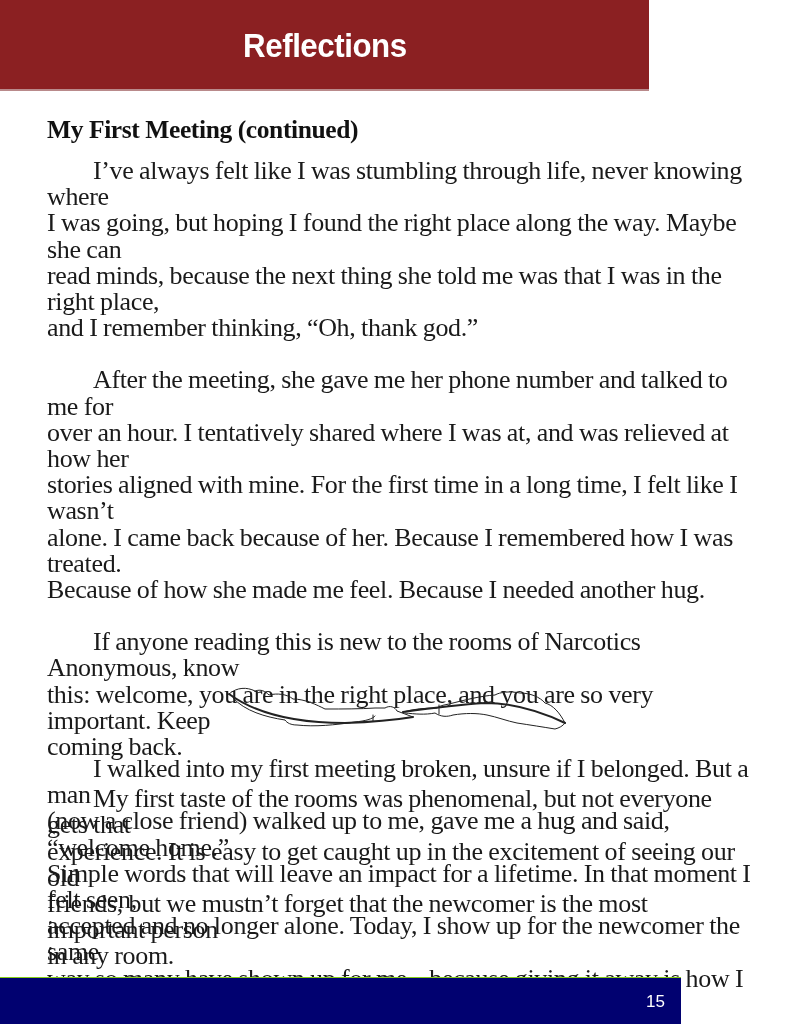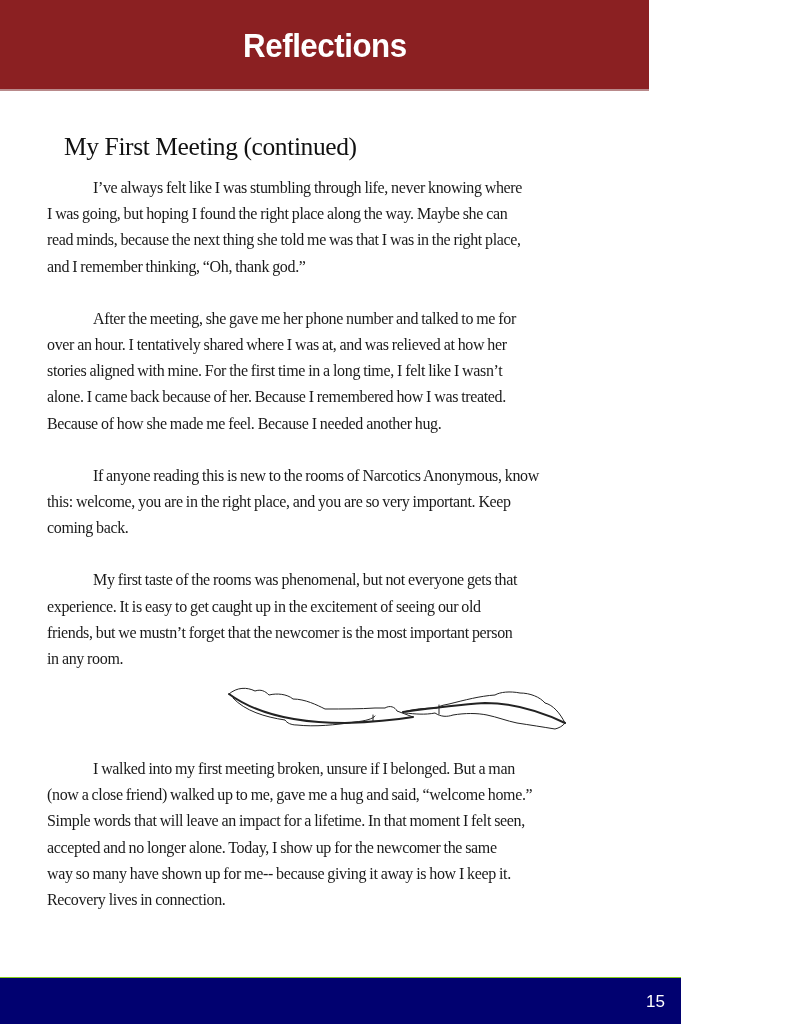--- a/index.html
+++ b/index.html
@@ -13,26 +13,26 @@
     background: #8b2022; border-bottom: 2px solid #b98a8b;
     display: flex; align-items: center; justify-content: center;
   }
   .header-title {
     color: #ffffff; font-family: "Liberation Sans", "DejaVu Sans", sans-serif;
     font-weight: bold; font-size: 34px; letter-spacing: -0.5px;
     transform: scaleX(0.92); margin-top: 2px;
   }
   .content { position: absolute; left: 47px; top: 113px; width: 700px; }
   h2 {
-    margin: 17px; font-weight: normal; font-size: 25.5px; letter-spacing: -0.4px;
+    margin: 0; font-weight: bold; font-size: 25.5px; letter-spacing: -0.4px;
     line-height: 34px; color: #111;
   }
   .sec1-title { margin-bottom: 11px; }
   p {
-    margin: 0; font-size: 16px; line-height: 26.2px; letter-spacing: -0.35px;
+    margin: 0; font-size: 26px; line-height: 26.2px; letter-spacing: -0.35px;
     word-spacing: -0.5px; white-space: pre-line;
   }
   p.para { margin-bottom: 26px; }
   .indent { display: inline-block; width: 46px; }
   .divider {
     position: absolute; left: 225px; top: 683px; width: 345px; height: 48px;
   }
   .sec2 { position: absolute; left: 47px; top: 756px; width: 710px; }
   .sec2 h2 { margin-bottom: 4px; }
   .footer {

